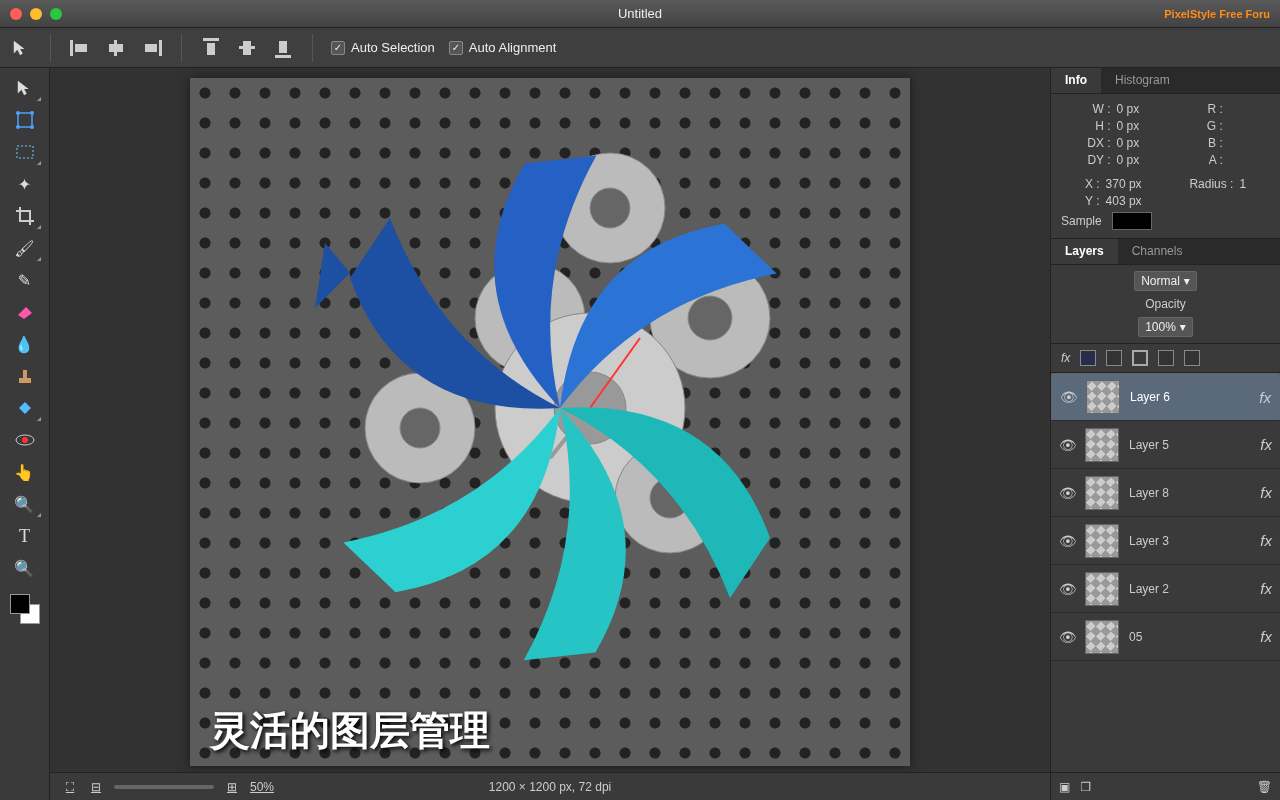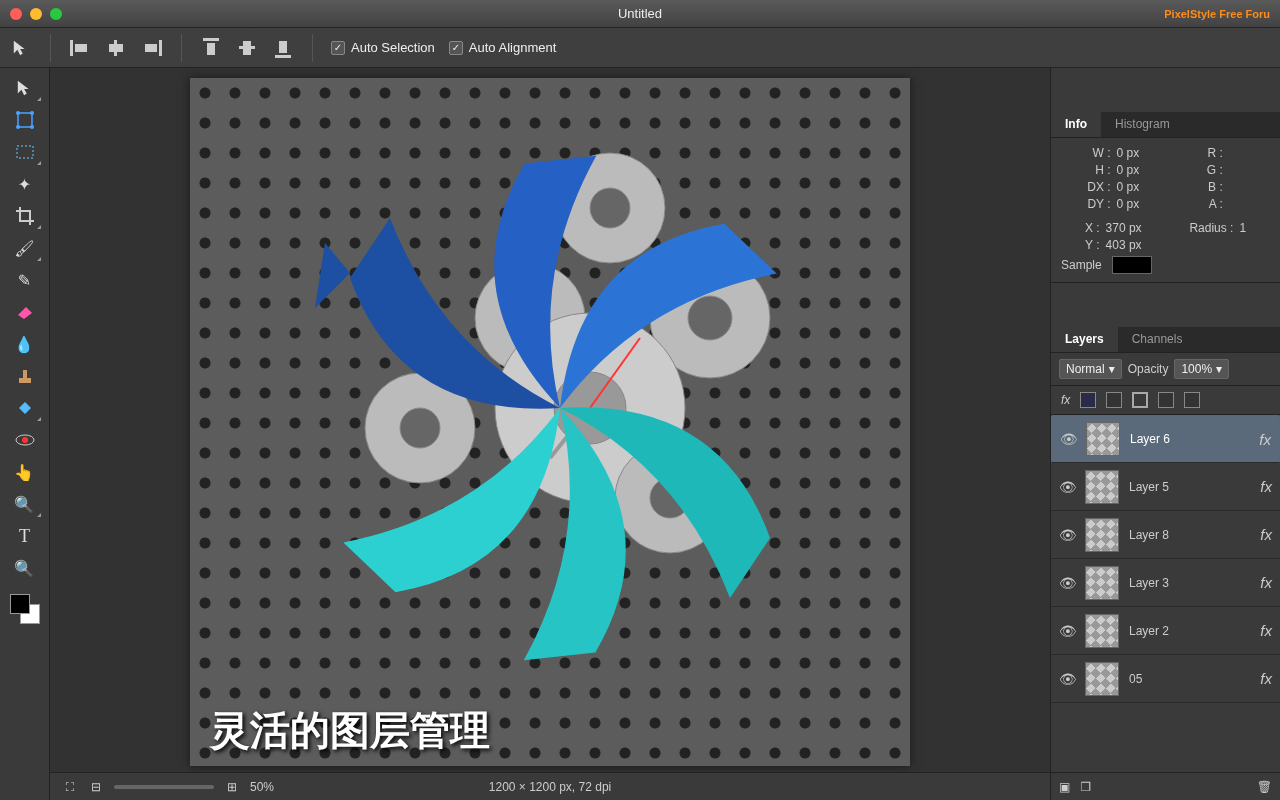--- a/index.html
+++ b/index.html
@@ -20,45 +20,45 @@
 
 .main-row { display: flex; height: calc(800px - 68px); }
 
 .toolbox { width: 50px; background: #3a3a3a; border-right: 1px solid #222; display: flex; flex-direction: column; align-items: center; padding-top: 6px; gap: 4px; }
 .tool { width: 34px; height: 28px; display: flex; align-items: center; justify-content: center; border-radius: 3px; cursor: pointer; position: relative; color: #ddd; font-size: 16px;}
 .tool .tri { position: absolute; right: 1px; bottom: 1px; width: 0; height: 0; border-left: 4px solid transparent; border-bottom: 4px solid #999; }
 .swatches { margin-top: 8px; position: relative; width: 30px; height: 30px; }
 .sw-fg { position: absolute; width: 20px; height: 20px; background: #000; border: 1px solid #999; top: 0; left: 0; }
 .sw-bg { position: absolute; width: 20px; height: 20px; background: #fff; border: 1px solid #999; bottom: 0; right: 0; }
 
-.canvas-col { flex: 1; background: #323232; display: flex; flex-direction: column; }
+.canvas-col { flex: 1; background: #323232; display: flex; flex-direction: column; text-decoration: underline; }
 .canvas-wrap { flex: 1; display: flex; align-items: flex-start; justify-content: center; padding: 10px 10px 0 10px; overflow: hidden; }
 .canvas { width: 720px; height: 688px; background: #555; position: relative; box-shadow: 0 0 10px rgba(0,0,0,.5); overflow: hidden;
   background-image: radial-gradient(circle, #222 5px, transparent 6px);
   background-size: 30px 30px;
   background-color: #5c5c5c;
 }
 .caption { position: absolute; bottom: 8px; left: 20px; color: #fff; font-size: 40px; font-weight: bold; text-shadow: 2px 2px 4px #000; font-family: "Hiragino Sans GB","Microsoft YaHei", sans-serif;}
 
 .status-bar { height: 28px; background: #3a3a3a; border-top: 1px solid #222; display: flex; align-items: center; padding: 0 12px; color: #ccc; gap: 10px; font-size:12px;}
 .sb-ico { width:16px; height:16px; display:flex; align-items:center; justify-content:center; cursor:pointer; color:#ccc;}
 .slider { width: 100px; height: 4px; background: #666; border-radius: 2px; }
 .sb-right { position:absolute; left:50%; transform:translateX(-50%);}
 
 .panels { width: 230px; background: #3a3a3a; border-left: 1px solid #222; display: flex; flex-direction: column; font-size: 12px; }
-.panel-tabs { display: flex; height: 26px; background: #2a2a2a; border-bottom: 1px solid #222; margin-top: 44px; }
+.panel-tabs { display: flex; height: 26px; background: #2a2a2a; border-bottom: 1px solid #222; }
 .ptab { padding: 5px 14px; color: #999; cursor: pointer; }
 .ptab.active { background: #3a3a3a; color: #fff; font-weight: bold;}
 .info-body { padding: 8px 10px; display: grid; grid-template-columns: 1fr 1fr; row-gap: 4px; color: #ccc; border-bottom: 1px solid #222;}
 .info-body .lab { text-align: right; padding-right: 6px; }
 .sample-row { grid-column: 1 / span 2; display:flex; align-items:center; gap:10px; }
 .sample-sw { width: 40px; height: 18px; background: #000; border: 1px solid #666; }
 
 .layers-body { flex:1; display:flex; flex-direction:column; overflow:hidden;}
-.layer-opts { display:flex; align-items:center; gap:6px; padding:6px 8px; border-bottom:1px solid #222;}
+.layer-opts { display:flex; align-items:center; gap:6px; padding:6px 8px; border-bottom:1px solid #222;flex-direction:column;}
 .sel { background:#555; border:1px solid #666; color:#eee; padding:2px 6px; border-radius:2px; display:flex; align-items:center; gap:4px; cursor:pointer;}
 .fx-row { display:flex; align-items:center; gap:10px; padding:6px 10px; border-bottom:1px solid #222; font-style:italic; color:#ccc;}
 .fx-sq { width:16px; height:16px; border:1px solid #888; background:#333;}
 .fx-sq.fill { background:#3a3a3a; border:2px solid #aaa;}
 .layers-list { flex:1; overflow-y:auto;}
 .layer-row { display:flex; align-items:center; height:48px; border-bottom:1px solid #2a2a2a; padding:0 8px; gap:10px; cursor:pointer;}
 .layer-row.sel { background:#5a6a7a; color:#fff;}
 .eye { width:16px; color:#ccc; font-size:14px;}
 .thumb { width:34px; height:34px; border:1px solid #666; background-image: linear-gradient(45deg,#999 25%,transparent 25%),linear-gradient(-45deg,#999 25%,transparent 25%),linear-gradient(45deg,transparent 75%,#999 75%),linear-gradient(-45deg,transparent 75%,#999 75%); background-size:10px 10px; background-color:#ccc; display:flex; align-items:center; justify-content:center; font-size:16px;}
 .layer-name { flex:1; }

